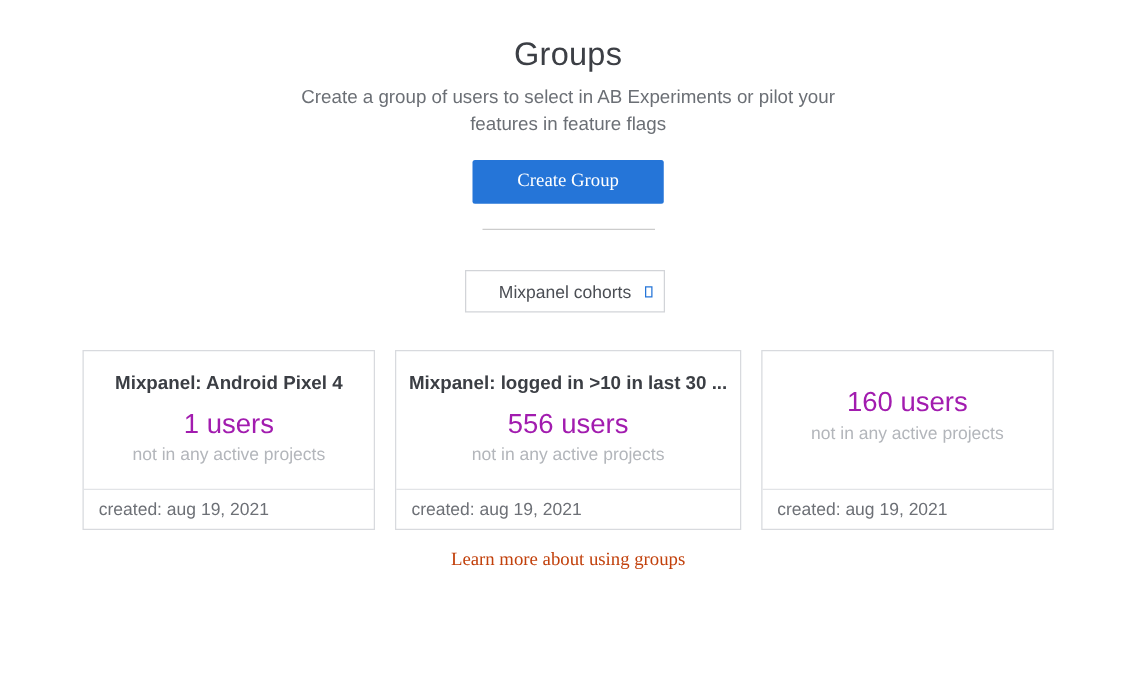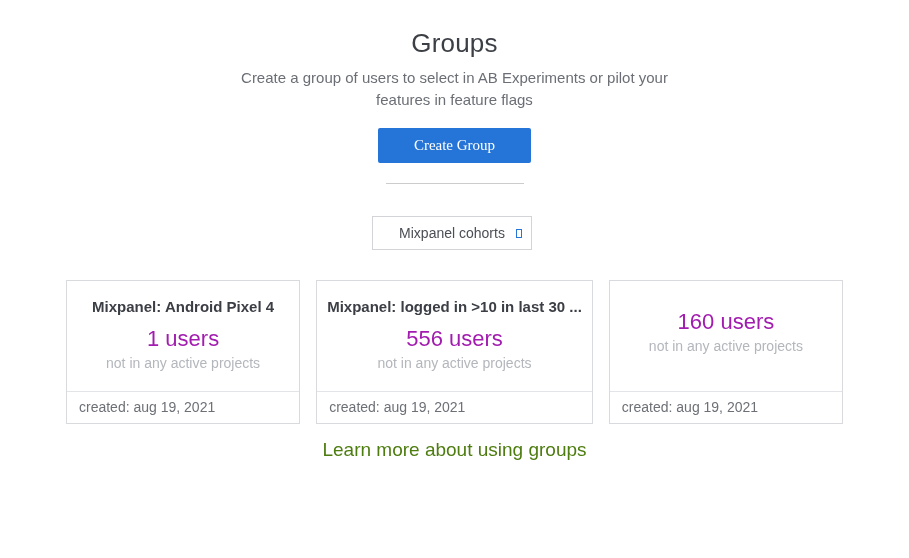--- a/index.html
+++ b/index.html
@@ -134,24 +134,25 @@
 
   
   .footer-info {
     margin-top: 38px;
     text-align: center;
     font-size: 15px;
     color: #6b6f75;
   }
   .footer-link-wrap { margin-top: 15px; text-align: center; }
   .footer-link {
-    font-size: 19px;
-    color: #4d7c0f;
+    font-size: 15px;
+    color: #c2410c;
     text-decoration: none;
     cursor: pointer;
+    font-family: Liberation Serif, serif;
   }
 </style>
 </head>
 <body>
 
 <div class="page">
 
   <div class="header">
     <div class="page-title">Groups</div>
     <div class="page-subtitle">Create a group of users to select in AB Experiments or pilot your features in feature flags</div>

